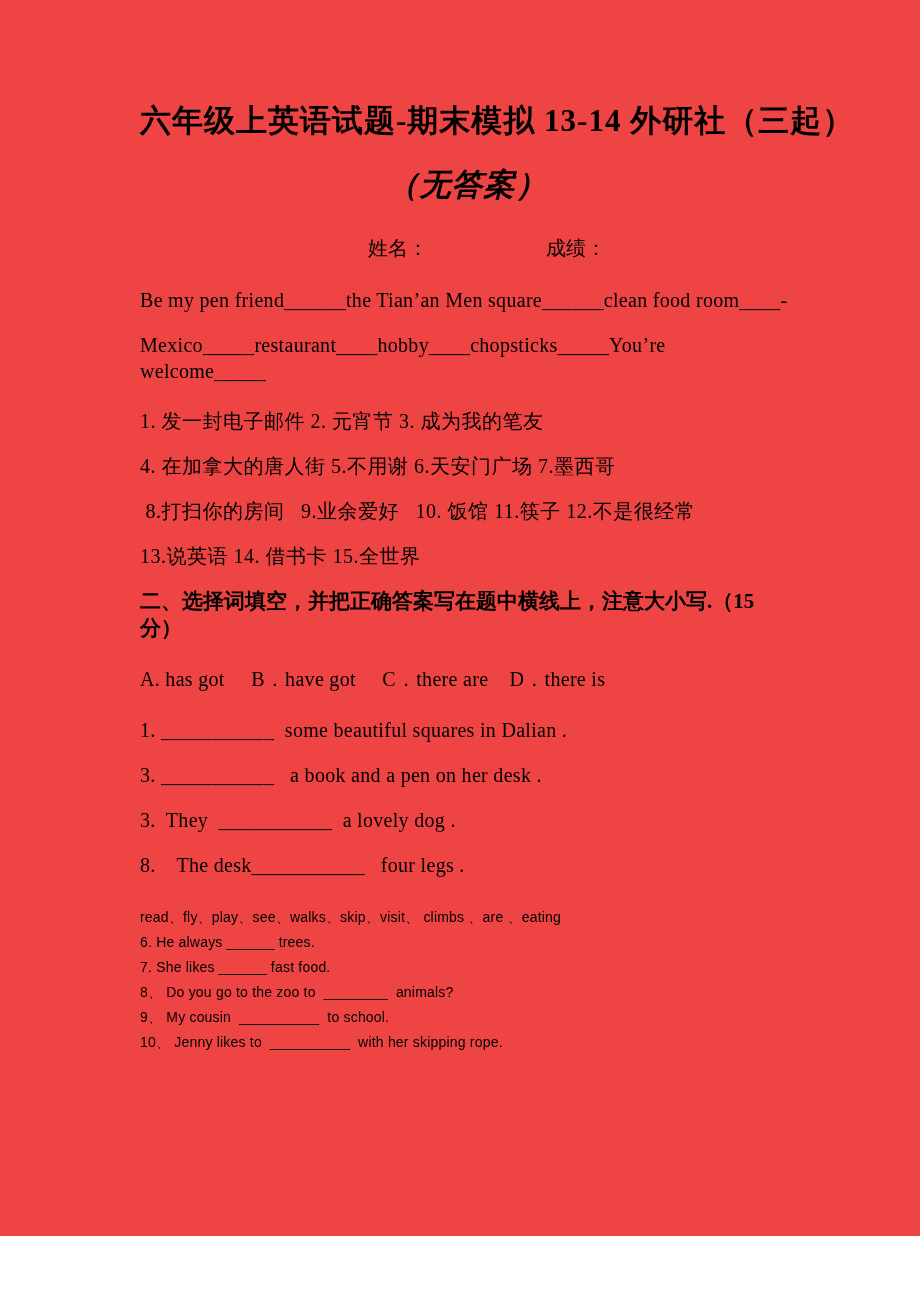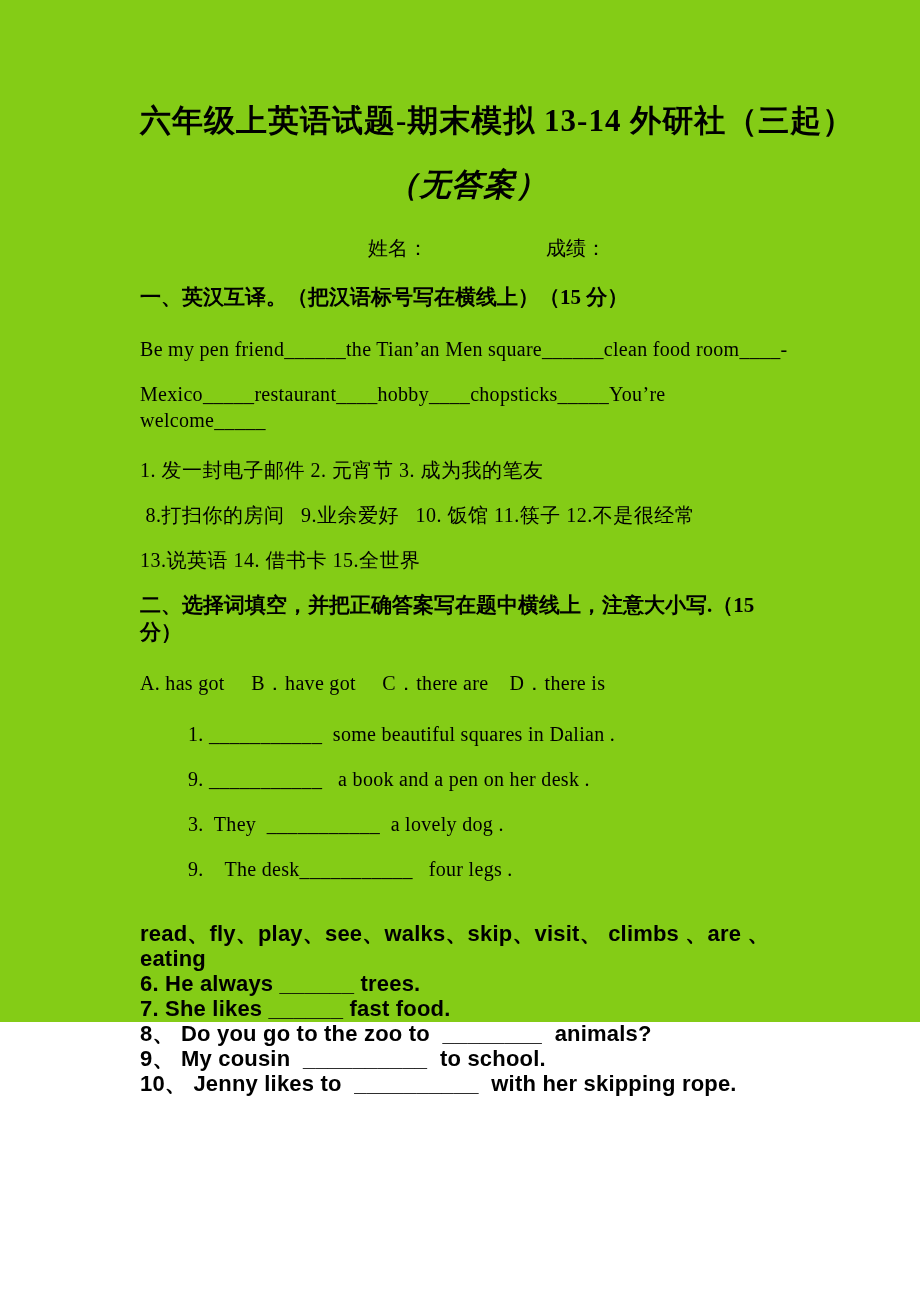--- a/index.html
+++ b/index.html
@@ -10,22 +10,22 @@
   body {
     width: 920px;
     height: 1302px;
     overflow: hidden;
     color: #000000;
     font-family: "Liberation Serif", "DejaVu Serif", serif;
   }
   .page {
     position: relative;
     width: 920px;
-    height: 1022px;
-    background: #84cc16;
+    height: 1236px;
+    background: #ef4444;
   }
   .content {
     padding: 0 125px 0 140px;
     width: 655px;
   }
   
   .title1 {
     margin: 0;
     padding-top: 98px;
     font-size: 31px;
@@ -69,29 +69,28 @@
   .line {
     margin: 0 0 19px 0;
     font-size: 20px;
     line-height: 26px;
     letter-spacing: 0.3px;
     white-space: pre-wrap;
   }
   .eng-block { margin-top: 25px; }
   .cn-block  { margin-top: 24px; }
   .opt-block { margin-top: 24px; }
-  .q-block   { margin-top: 25px; margin-left: 48px; }
+  .q-block   { margin-top: 25px; }
   .cn-line { letter-spacing: 0.5px; }
   
   .sans-block {
-    margin-top: 39px;
+    margin-top: 27px;
     font-family: "Liberation Sans", "DejaVu Sans", sans-serif;
-    font-size: 22px;
+    font-size: 14px;
     line-height: 25px;
-    font-weight: bold;
   }
   .sans-line {
     margin: 0;
     white-space: pre-wrap;
     letter-spacing: 0.2px;
   }
 </style>
 </head>
 <body>
 
@@ -99,44 +98,44 @@
   <div class="content">
 
     <p class="title1">六年级上英语试题-期末模拟 13-14 外研社（三起）</p>
     <p class="title2">（无答案）</p>
 
     <div class="name-row">
       <span>姓名：</span>
       <span>成绩：</span>
     </div>
 
-    <p class="sec-heading sec1-heading">一、英汉互译。（把汉语标号写在横线上）（15 分）</p>
 
     <div class="eng-block">
       <p class="line">Be my pen friend______the Tian’an Men square______clean food room____-</p>
       <p class="line">Mexico_____restaurant____hobby____chopsticks_____You’re welcome_____</p>
     </div>
 
     <div class="cn-block">
       <p class="line cn-line">1. 发一封电子邮件 2. 元宵节 3. 成为我的笔友</p>
+      <p class="line cn-line">4. 在加拿大的唐人街 5.不用谢 6.天安门广场 7.墨西哥</p>
       <p class="line cn-line"> 8.打扫你的房间   9.业余爱好   10. 饭馆 11.筷子 12.不是很经常</p>
       <p class="line cn-line">13.说英语 14. 借书卡 15.全世界</p>
     </div>
 
     <p class="sec-heading sec2-heading">二、选择词填空，并把正确答案写在题中横线上，注意大小写.（15 分）</p>
 
     <div class="opt-block">
       <p class="line">A. has got     B．have got     C．there are    D．there is</p>
     </div>
 
     <div class="q-block">
       <p class="line">1. ___________  some beautiful squares in Dalian .</p>
-      <p class="line">9. ___________   a book and a pen on her desk .</p>
+      <p class="line">3. ___________   a book and a pen on her desk .</p>
       <p class="line">3.  They  ___________  a lovely dog .</p>
-      <p class="line">9.    The desk___________   four legs .</p>
+      <p class="line">8.    The desk___________   four legs .</p>
     </div>
 
     <div class="sans-block">
       <p class="sans-line">read、fly、play、see、walks、skip、visit、 climbs 、are 、eating</p>
       <p class="sans-line">6. He always ______ trees.</p>
       <p class="sans-line">7. She likes ______ fast food.</p>
       <p class="sans-line">8、 Do you go to the zoo to  ________  animals?</p>
       <p class="sans-line">9、 My cousin  __________  to school.</p>
       <p class="sans-line">10、 Jenny likes to  __________  with her skipping rope.</p>
     </div>

